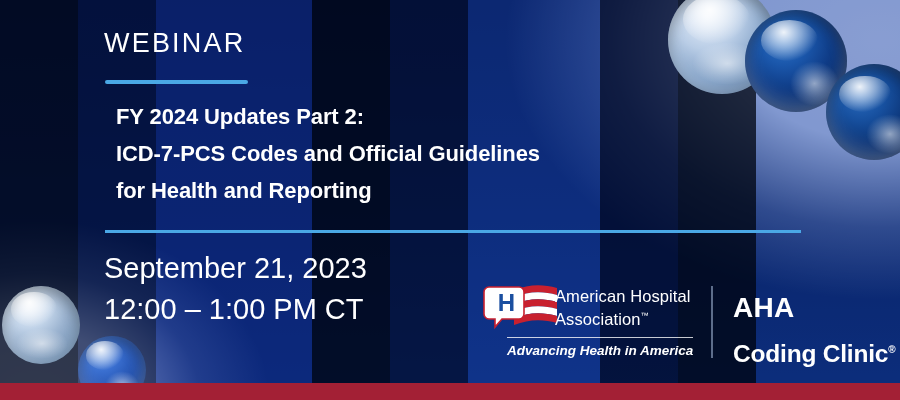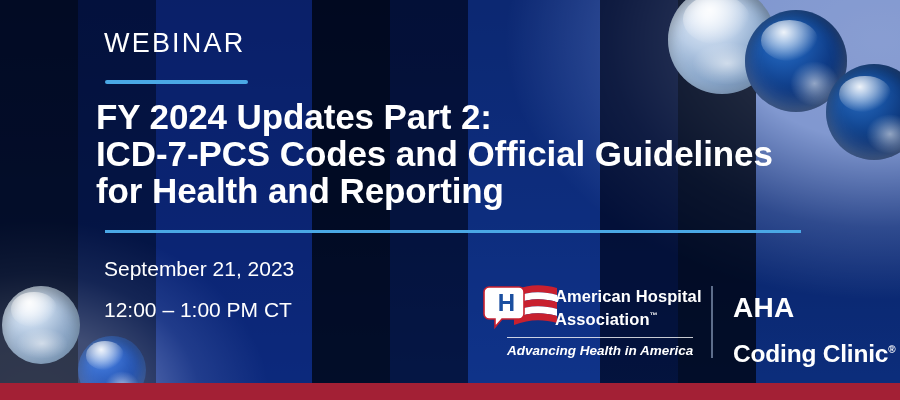--- a/index.html
+++ b/index.html
@@ -76,44 +76,44 @@
     position: absolute;
     left: 105px;
     top: 80px;
     width: 143px;
     height: 4px;
     background: #4aa8e6;
     border-radius: 2px;
   }
   .headline {
     position: absolute;
-    left: 96px;
+    left: 116px;
     top: 98px;
     width: 740px;
     color: #ffffff;
-    font-size: 35px;
+    font-size: 22px;
     font-weight: bold;
     line-height: 37px;
     letter-spacing: -0.1px;
   }
   .headline .ln { display: block; white-space: nowrap; }
   .rule-long {
     position: absolute;
     left: 105px;
     top: 230px;
     width: 696px;
     height: 3px;
     background: #4aa8e6;
   }
   .datetime {
     position: absolute;
     left: 104px;
     top: 248px;
     color: #ffffff;
-    font-size: 21px;
+    font-size: 29px;
     line-height: 41px;
     font-weight: 400;
   }
   .datetime .ln { display: block; white-space: nowrap; }
 
   
   .aha-logo {
     position: absolute;
     left: 481px;
     top: 281px;
@@ -126,21 +126,21 @@
     top: 1px;
     width: 112px;
     height: 48px;
   }
   .aha-name {
     position: absolute;
     left: 74px;
     top: 6px;
     color: #ffffff;
     font-size: 16.5px;
-    font-weight: bold;
+    font-weight: normal;
     line-height: 19px;
     letter-spacing: 0.1px;
   }
   .aha-name .ln { display: block; white-space: nowrap; }
   .aha-name sup { font-size: 8px; vertical-align: super; }
   .aha-divider {
     position: absolute;
     left: 26px;
     top: 56px;
     width: 186px;

